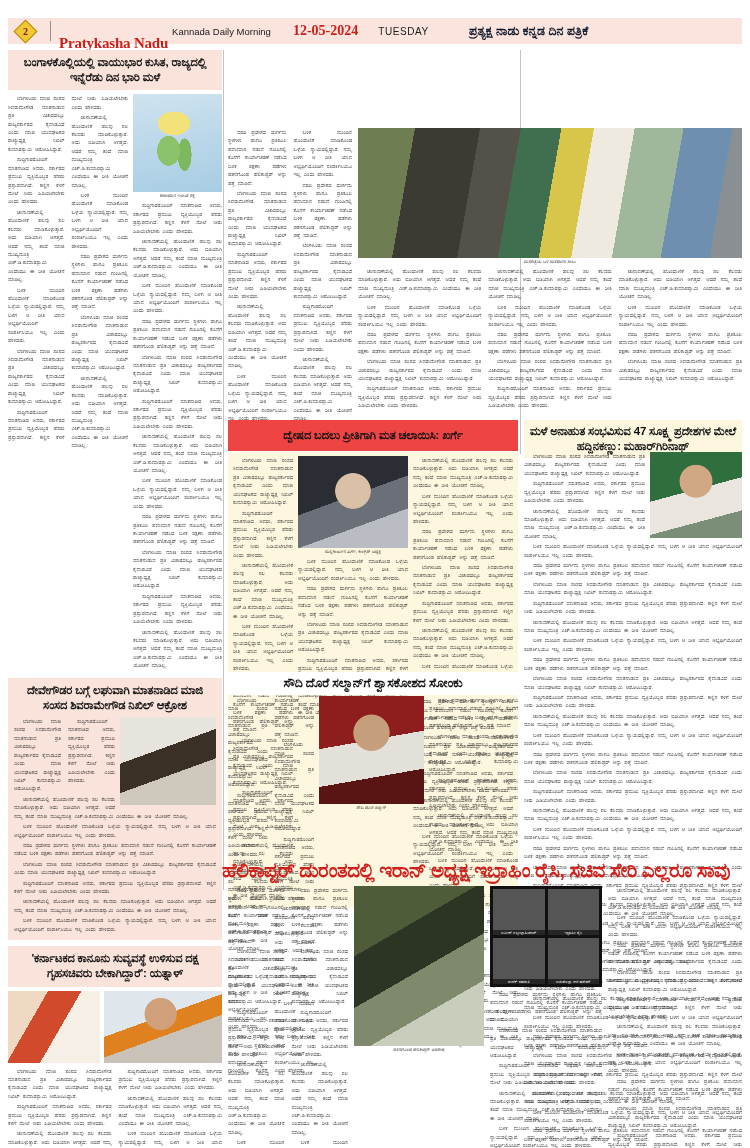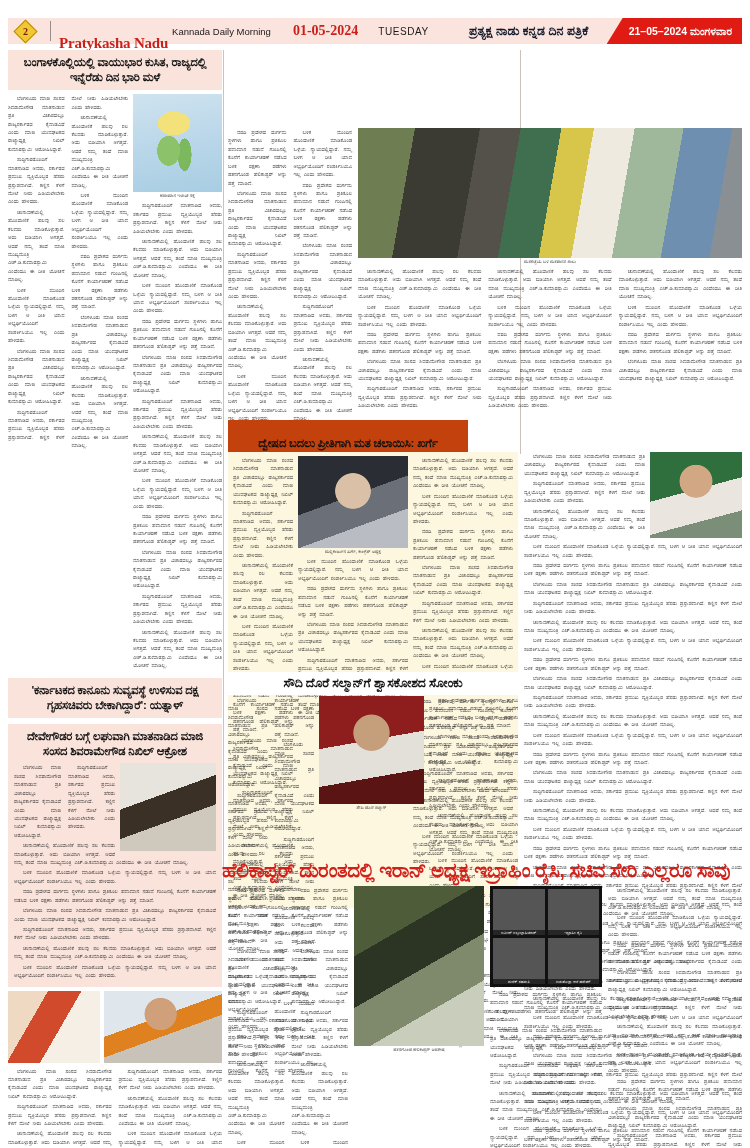--- a/index.html
+++ b/index.html
@@ -119,24 +119,23 @@
 
   <div class="masthead">
     <div class="mh-logo">
       <div class="mh-diamond">
         <span>2</span>
       </div>
     </div>
     <div class="mh-sep"></div>
     <div class="mh-title">Pratykasha Nadu</div>
     <div class="mh-sub">Kannada Daily Morning</div>
-    <div class="mh-date">01-05-2024</div>
+    <div class="mh-date">12-05-2024</div>
     <div class="mh-day">TUESDAY</div>
     <div class="mh-kn">ಪ್ರತ್ಯಕ್ಷ ನಾಡು ಕನ್ನಡ ದಿನ ಪತ್ರಿಕೆ</div>
-    <div class="mh-tail">21–05–2024 ಮಂಗಳವಾರ</div>
   </div>
 
   <div class="vrule" style="left:223px; top:50px; height:840px;"></div>
   <div class="vrule" style="left:520px; top:50px; height:404px;"></div>
 
   <div class="col-left">
 
     <div class="box pink">
       <div class="khead">ಬಂಗಾಳಕೊಲ್ಲಿಯಲ್ಲಿ ವಾಯುಭಾರ ಕುಸಿತ, ರಾಜ್ಯದಲ್ಲಿ ಇನ್ನೆರೆಡು ದಿನ ಭಾರಿ ಮಳೆ</div>
     </div>
@@ -167,24 +166,20 @@
           <p>ಬೆಂಗಳೂರು ಮಾಜಿ ಸಂಸದ ಶಿವರಾಮೇಗೌಡ ಮಾತನಾಡುವ ಪ್ರತಿ ವಿಚಾರದಲ್ಲೂ ರಾಜ್ಯಸರ್ಕಾರದ ಕೈವಾಡವಿದೆ ಎಂದು ಮಾಜಿ ಯುವಘಟಕದ ರಾಜ್ಯಾಧ್ಯಕ್ಷ ನಿಖಿಲ್ ಕುಮಾರಸ್ವಾಮಿ ಆರೋಪಿಸಿದ್ದಾರೆ.</p>
           <p>ಸುದ್ದಿಗಾರರೊಂದಿಗೆ ಮಾತನಾಡಿದ ಅವರು, ಸರ್ಕಾರದ ಪ್ರಮುಖ ವ್ಯಕ್ತಿಯೊಬ್ಬರ ಹೆಸರು ಪ್ರಸ್ತಾಪವಾಗಿದೆ. ಕಣ್ಣಿನ ಕೆಳಗೆ ಮೇಲೆ ನೀರು ಹಿಡಿಯಲೇಬೇಕು ಎಂದು ಹೇಳಿದರು.</p>
           <p>ಚುನಾವಣೆಯಲ್ಲಿ ಹೊಂದಾಣಿಕೆ ಹಲವು ಸಲ ಕೆಲವರು ಮಾಡಿಕೊಳ್ಳುತ್ತಾರೆ. ಅದು ಬಿಡಿಯಾಗಿ ಅಗತ್ತದೆ. ಆದರೆ ನಮ್ಮ ತಂದೆ ಮಾಜಿ ಮುಖ್ಯಮಂತ್ರಿ ಎಚ್.ಡಿ.ಕುಮಾರಸ್ವಾಮಿ ಎಂದೆಂದೂ ಈ ರೀತಿ ಯೋಚನೆ ಮಾಡಿಲ್ಲ.</p>
           <p>ಬಳಿಕ ಮುಂದಿನ ಹೊಂದಾಣಿಕೆ ಮಾಡಿಕೊಂಡ ಒಳ್ಳೆಯ ನ್ಯಾಯದಲ್ಲಿದ್ದಾರೆ. ನಮ್ಮ ಬಳಗ ಆ ರೀತಿ ಯಾವ ಅಭ್ಯರ್ಥಿಯೊಂದಿಗೆ ಸಂಪರ್ಕಿಸಿಯೂ ಇಲ್ಲ ಎಂದು ಹೇಳಿದರು.</p>
           <p>ವರದಿ ಪ್ರದೇಶದ ದುರ್ಗಮ ಸ್ಥಳಗಳು ಹಾಗೂ ಪ್ರತಿಕೂಲ ಹವಾಮಾನ ನಡುವೆ ಗುಂಪಿನಲ್ಲಿ ಕೊನೆಗೆ ಕಾರ್ಯಾಚರಣೆ ನಡೆಸಿದ ಬಳಿಕ ರಕ್ಷಣಾ ಪಡೆಗಳು ಪತನಗೊಂಡ ಹೆಲಿಕಾಪ್ಟರ್ ಅನ್ನು ಪತ್ತೆ ಮಾಡಿವೆ.</p>
           <p>ಬೆಂಗಳೂರು ಮಾಜಿ ಸಂಸದ ಶಿವರಾಮೇಗೌಡ ಮಾತನಾಡುವ ಪ್ರತಿ ವಿಚಾರದಲ್ಲೂ ರಾಜ್ಯಸರ್ಕಾರದ ಕೈವಾಡವಿದೆ ಎಂದು ಮಾಜಿ ಯುವಘಟಕದ ರಾಜ್ಯಾಧ್ಯಕ್ಷ ನಿಖಿಲ್ ಕುಮಾರಸ್ವಾಮಿ ಆರೋಪಿಸಿದ್ದಾರೆ.</p>
           <p>ಸುದ್ದಿಗಾರರೊಂದಿಗೆ ಮಾತನಾಡಿದ ಅವರು, ಸರ್ಕಾರದ ಪ್ರಮುಖ ವ್ಯಕ್ತಿಯೊಬ್ಬರ ಹೆಸರು ಪ್ರಸ್ತಾಪವಾಗಿದೆ. ಕಣ್ಣಿನ ಕೆಳಗೆ ಮೇಲೆ ನೀರು ಹಿಡಿಯಲೇಬೇಕು ಎಂದು ಹೇಳಿದರು.</p>
           <p>ಚುನಾವಣೆಯಲ್ಲಿ ಹೊಂದಾಣಿಕೆ ಹಲವು ಸಲ ಕೆಲವರು ಮಾಡಿಕೊಳ್ಳುತ್ತಾರೆ. ಅದು ಬಿಡಿಯಾಗಿ ಅಗತ್ತದೆ. ಆದರೆ ನಮ್ಮ ತಂದೆ ಮಾಜಿ ಮುಖ್ಯಮಂತ್ರಿ ಎಚ್.ಡಿ.ಕುಮಾರಸ್ವಾಮಿ ಎಂದೆಂದೂ ಈ ರೀತಿ ಯೋಚನೆ ಮಾಡಿಲ್ಲ.</p>
         </div>
       </div>
-    </div>
-
-    <div style="margin-top:6px; background:#fae3db; padding:5px 6px;">
-      <div class="khead">'ಕರ್ನಾಟಕದ ಕಾನೂನು ಸುವ್ಯವಸ್ಥೆ ಉಳಿಸುವ ದಕ್ಷ ಗೃಹಸಚಿವರು ಬೇಕಾಗಿದ್ದಾರೆ': ಯತ್ನಾಳ್</div>
     </div>
 
     <div style="margin-top:6px; background:#fae3db; padding:5px 6px;">
       <div class="khead">ದೇವೇಗೌಡರ ಬಗ್ಗೆ ಲಘುವಾಗಿ ಮಾತನಾಡಿದ ಮಾಜಿ ಸಂಸದ ಶಿವರಾಮೇಗೌಡ ನಿಖಿಲ್ ಆಕ್ರೋಶ</div>
       <div style="margin-top:4px; overflow:hidden;">
         <div class="photo ph-portrait" style="float:right; width:96px; height:88px; margin:0 0 3px 5px;"></div>
         <div class="body-col txt2">
           <p>ಬೆಂಗಳೂರು ಮಾಜಿ ಸಂಸದ ಶಿವರಾಮೇಗೌಡ ಮಾತನಾಡುವ ಪ್ರತಿ ವಿಚಾರದಲ್ಲೂ ರಾಜ್ಯಸರ್ಕಾರದ ಕೈವಾಡವಿದೆ ಎಂದು ಮಾಜಿ ಯುವಘಟಕದ ರಾಜ್ಯಾಧ್ಯಕ್ಷ ನಿಖಿಲ್ ಕುಮಾರಸ್ವಾಮಿ ಆರೋಪಿಸಿದ್ದಾರೆ.</p>
           <p>ಸುದ್ದಿಗಾರರೊಂದಿಗೆ ಮಾತನಾಡಿದ ಅವರು, ಸರ್ಕಾರದ ಪ್ರಮುಖ ವ್ಯಕ್ತಿಯೊಬ್ಬರ ಹೆಸರು ಪ್ರಸ್ತಾಪವಾಗಿದೆ. ಕಣ್ಣಿನ ಕೆಳಗೆ ಮೇಲೆ ನೀರು ಹಿಡಿಯಲೇಬೇಕು ಎಂದು ಹೇಳಿದರು.</p>
         </div>
@@ -192,20 +187,24 @@
           <p>ಚುನಾವಣೆಯಲ್ಲಿ ಹೊಂದಾಣಿಕೆ ಹಲವು ಸಲ ಕೆಲವರು ಮಾಡಿಕೊಳ್ಳುತ್ತಾರೆ. ಅದು ಬಿಡಿಯಾಗಿ ಅಗತ್ತದೆ. ಆದರೆ ನಮ್ಮ ತಂದೆ ಮಾಜಿ ಮುಖ್ಯಮಂತ್ರಿ ಎಚ್.ಡಿ.ಕುಮಾರಸ್ವಾಮಿ ಎಂದೆಂದೂ ಈ ರೀತಿ ಯೋಚನೆ ಮಾಡಿಲ್ಲ.</p>
           <p>ಬಳಿಕ ಮುಂದಿನ ಹೊಂದಾಣಿಕೆ ಮಾಡಿಕೊಂಡ ಒಳ್ಳೆಯ ನ್ಯಾಯದಲ್ಲಿದ್ದಾರೆ. ನಮ್ಮ ಬಳಗ ಆ ರೀತಿ ಯಾವ ಅಭ್ಯರ್ಥಿಯೊಂದಿಗೆ ಸಂಪರ್ಕಿಸಿಯೂ ಇಲ್ಲ ಎಂದು ಹೇಳಿದರು.</p>
           <p>ವರದಿ ಪ್ರದೇಶದ ದುರ್ಗಮ ಸ್ಥಳಗಳು ಹಾಗೂ ಪ್ರತಿಕೂಲ ಹವಾಮಾನ ನಡುವೆ ಗುಂಪಿನಲ್ಲಿ ಕೊನೆಗೆ ಕಾರ್ಯಾಚರಣೆ ನಡೆಸಿದ ಬಳಿಕ ರಕ್ಷಣಾ ಪಡೆಗಳು ಪತನಗೊಂಡ ಹೆಲಿಕಾಪ್ಟರ್ ಅನ್ನು ಪತ್ತೆ ಮಾಡಿವೆ.</p>
           <p>ಬೆಂಗಳೂರು ಮಾಜಿ ಸಂಸದ ಶಿವರಾಮೇಗೌಡ ಮಾತನಾಡುವ ಪ್ರತಿ ವಿಚಾರದಲ್ಲೂ ರಾಜ್ಯಸರ್ಕಾರದ ಕೈವಾಡವಿದೆ ಎಂದು ಮಾಜಿ ಯುವಘಟಕದ ರಾಜ್ಯಾಧ್ಯಕ್ಷ ನಿಖಿಲ್ ಕುಮಾರಸ್ವಾಮಿ ಆರೋಪಿಸಿದ್ದಾರೆ.</p>
           <p>ಸುದ್ದಿಗಾರರೊಂದಿಗೆ ಮಾತನಾಡಿದ ಅವರು, ಸರ್ಕಾರದ ಪ್ರಮುಖ ವ್ಯಕ್ತಿಯೊಬ್ಬರ ಹೆಸರು ಪ್ರಸ್ತಾಪವಾಗಿದೆ. ಕಣ್ಣಿನ ಕೆಳಗೆ ಮೇಲೆ ನೀರು ಹಿಡಿಯಲೇಬೇಕು ಎಂದು ಹೇಳಿದರು.</p>
           <p>ಚುನಾವಣೆಯಲ್ಲಿ ಹೊಂದಾಣಿಕೆ ಹಲವು ಸಲ ಕೆಲವರು ಮಾಡಿಕೊಳ್ಳುತ್ತಾರೆ. ಅದು ಬಿಡಿಯಾಗಿ ಅಗತ್ತದೆ. ಆದರೆ ನಮ್ಮ ತಂದೆ ಮಾಜಿ ಮುಖ್ಯಮಂತ್ರಿ ಎಚ್.ಡಿ.ಕುಮಾರಸ್ವಾಮಿ ಎಂದೆಂದೂ ಈ ರೀತಿ ಯೋಚನೆ ಮಾಡಿಲ್ಲ.</p>
           <p>ಬಳಿಕ ಮುಂದಿನ ಹೊಂದಾಣಿಕೆ ಮಾಡಿಕೊಂಡ ಒಳ್ಳೆಯ ನ್ಯಾಯದಲ್ಲಿದ್ದಾರೆ. ನಮ್ಮ ಬಳಗ ಆ ರೀತಿ ಯಾವ ಅಭ್ಯರ್ಥಿಯೊಂದಿಗೆ ಸಂಪರ್ಕಿಸಿಯೂ ಇಲ್ಲ ಎಂದು ಹೇಳಿದರು.</p>
         </div>
       </div>
     </div>
+
+    <div style="margin-top:6px; background:#fae3db; padding:5px 6px;">
+      <div class="khead">'ಕರ್ನಾಟಕದ ಕಾನೂನು ಸುವ್ಯವಸ್ಥೆ ಉಳಿಸುವ ದಕ್ಷ ಗೃಹಸಚಿವರು ಬೇಕಾಗಿದ್ದಾರೆ': ಯತ್ನಾಳ್</div>
+    </div>
     <div style="display:flex; gap:4px; margin-top:4px;">
       <div class="photo ph-ad" style="flex:0 0 92px; height:72px;"></div>
       <div class="photo ph-yatnal" style="flex:1 1 auto; height:72px;"></div>
     </div>
     <div class="body-col txt2" style="margin-top:4px;">
       <p>ಬೆಂಗಳೂರು ಮಾಜಿ ಸಂಸದ ಶಿವರಾಮೇಗೌಡ ಮಾತನಾಡುವ ಪ್ರತಿ ವಿಚಾರದಲ್ಲೂ ರಾಜ್ಯಸರ್ಕಾರದ ಕೈವಾಡವಿದೆ ಎಂದು ಮಾಜಿ ಯುವಘಟಕದ ರಾಜ್ಯಾಧ್ಯಕ್ಷ ನಿಖಿಲ್ ಕುಮಾರಸ್ವಾಮಿ ಆರೋಪಿಸಿದ್ದಾರೆ.</p>
       <p>ಸುದ್ದಿಗಾರರೊಂದಿಗೆ ಮಾತನಾಡಿದ ಅವರು, ಸರ್ಕಾರದ ಪ್ರಮುಖ ವ್ಯಕ್ತಿಯೊಬ್ಬರ ಹೆಸರು ಪ್ರಸ್ತಾಪವಾಗಿದೆ. ಕಣ್ಣಿನ ಕೆಳಗೆ ಮೇಲೆ ನೀರು ಹಿಡಿಯಲೇಬೇಕು ಎಂದು ಹೇಳಿದರು.</p>
       <p>ಚುನಾವಣೆಯಲ್ಲಿ ಹೊಂದಾಣಿಕೆ ಹಲವು ಸಲ ಕೆಲವರು ಮಾಡಿಕೊಳ್ಳುತ್ತಾರೆ. ಅದು ಬಿಡಿಯಾಗಿ ಅಗತ್ತದೆ. ಆದರೆ ನಮ್ಮ ತಂದೆ ಮಾಜಿ ಮುಖ್ಯಮಂತ್ರಿ ಎಚ್.ಡಿ.ಕುಮಾರಸ್ವಾಮಿ ಎಂದೆಂದೂ ಈ ರೀತಿ ಯೋಚನೆ ಮಾಡಿಲ್ಲ.</p>
 
       <p>ಸುದ್ದಿಗಾರರೊಂದಿಗೆ ಮಾತನಾಡಿದ ಅವರು, ಸರ್ಕಾರದ ಪ್ರಮುಖ ವ್ಯಕ್ತಿಯೊಬ್ಬರ ಹೆಸರು ಪ್ರಸ್ತಾಪವಾಗಿದೆ. ಕಣ್ಣಿನ ಕೆಳಗೆ ಮೇಲೆ ನೀರು ಹಿಡಿಯಲೇಬೇಕು ಎಂದು ಹೇಳಿದರು.</p>
@@ -256,21 +255,21 @@
           <p>ಸುದ್ದಿಗಾರರೊಂದಿಗೆ ಮಾತನಾಡಿದ ಅವರು, ಸರ್ಕಾರದ ಪ್ರಮುಖ ವ್ಯಕ್ತಿಯೊಬ್ಬರ ಹೆಸರು ಪ್ರಸ್ತಾಪವಾಗಿದೆ. ಕಣ್ಣಿನ ಕೆಳಗೆ ಮೇಲೆ ನೀರು ಹಿಡಿಯಲೇಬೇಕು ಎಂದು ಹೇಳಿದರು.</p>
           <p>ಚುನಾವಣೆಯಲ್ಲಿ ಹೊಂದಾಣಿಕೆ ಹಲವು ಸಲ ಕೆಲವರು ಮಾಡಿಕೊಳ್ಳುತ್ತಾರೆ. ಅದು ಬಿಡಿಯಾಗಿ ಅಗತ್ತದೆ. ಆದರೆ ನಮ್ಮ ತಂದೆ ಮಾಜಿ ಮುಖ್ಯಮಂತ್ರಿ ಎಚ್.ಡಿ.ಕುಮಾರಸ್ವಾಮಿ ಎಂದೆಂದೂ ಈ ರೀತಿ ಯೋಚನೆ ಮಾಡಿಲ್ಲ.</p>
           <p>ಬಳಿಕ ಮುಂದಿನ ಹೊಂದಾಣಿಕೆ ಮಾಡಿಕೊಂಡ ಒಳ್ಳೆಯ ನ್ಯಾಯದಲ್ಲಿದ್ದಾರೆ. ನಮ್ಮ ಬಳಗ ಆ ರೀತಿ ಯಾವ ಅಭ್ಯರ್ಥಿಯೊಂದಿಗೆ ಸಂಪರ್ಕಿಸಿಯೂ ಇಲ್ಲ ಎಂದು ಹೇಳಿದರು.</p>
           <p>ವರದಿ ಪ್ರದೇಶದ ದುರ್ಗಮ ಸ್ಥಳಗಳು ಹಾಗೂ ಪ್ರತಿಕೂಲ ಹವಾಮಾನ ನಡುವೆ ಗುಂಪಿನಲ್ಲಿ ಕೊನೆಗೆ ಕಾರ್ಯಾಚರಣೆ ನಡೆಸಿದ ಬಳಿಕ ರಕ್ಷಣಾ ಪಡೆಗಳು ಪತನಗೊಂಡ ಹೆಲಿಕಾಪ್ಟರ್ ಅನ್ನು ಪತ್ತೆ ಮಾಡಿವೆ.</p>
           <p>ಬೆಂಗಳೂರು ಮಾಜಿ ಸಂಸದ ಶಿವರಾಮೇಗೌಡ ಮಾತನಾಡುವ ಪ್ರತಿ ವಿಚಾರದಲ್ಲೂ ರಾಜ್ಯಸರ್ಕಾರದ ಕೈವಾಡವಿದೆ ಎಂದು ಮಾಜಿ ಯುವಘಟಕದ ರಾಜ್ಯಾಧ್ಯಕ್ಷ ನಿಖಿಲ್ ಕುಮಾರಸ್ವಾಮಿ ಆರೋಪಿಸಿದ್ದಾರೆ.</p>
         </div>
       </div>
     </div>
   </div>
 
-  <div style="position:absolute; left:228px; top:420px; width:240px; background:#c2410c; padding:16px 5px;">
+  <div style="position:absolute; left:228px; top:420px; width:290px; background:#ef4444; padding:8px 5px;">
     <div class="khead">ದ್ವೇಷದ ಬದಲು ಪ್ರೀತಿಗಾಗಿ ಮತ ಚಲಾಯಿಸಿ: ಖರ್ಗೆ</div>
   </div>
   <div style="position:absolute; left:228px; top:452px; width:290px; background:#fdf7df; padding:4px 5px 6px;">
     <div style="display:flex; gap:5px;">
       <div style="flex:0 0 60px;">
         <div class="body-col">
           <p>ಬೆಂಗಳೂರು ಮಾಜಿ ಸಂಸದ ಶಿವರಾಮೇಗೌಡ ಮಾತನಾಡುವ ಪ್ರತಿ ವಿಚಾರದಲ್ಲೂ ರಾಜ್ಯಸರ್ಕಾರದ ಕೈವಾಡವಿದೆ ಎಂದು ಮಾಜಿ ಯುವಘಟಕದ ರಾಜ್ಯಾಧ್ಯಕ್ಷ ನಿಖಿಲ್ ಕುಮಾರಸ್ವಾಮಿ ಆರೋಪಿಸಿದ್ದಾರೆ.</p>
           <p>ಸುದ್ದಿಗಾರರೊಂದಿಗೆ ಮಾತನಾಡಿದ ಅವರು, ಸರ್ಕಾರದ ಪ್ರಮುಖ ವ್ಯಕ್ತಿಯೊಬ್ಬರ ಹೆಸರು ಪ್ರಸ್ತಾಪವಾಗಿದೆ. ಕಣ್ಣಿನ ಕೆಳಗೆ ಮೇಲೆ ನೀರು ಹಿಡಿಯಲೇಬೇಕು ಎಂದು ಹೇಳಿದರು.</p>
           <p>ಚುನಾವಣೆಯಲ್ಲಿ ಹೊಂದಾಣಿಕೆ ಹಲವು ಸಲ ಕೆಲವರು ಮಾಡಿಕೊಳ್ಳುತ್ತಾರೆ. ಅದು ಬಿಡಿಯಾಗಿ ಅಗತ್ತದೆ. ಆದರೆ ನಮ್ಮ ತಂದೆ ಮಾಜಿ ಮುಖ್ಯಮಂತ್ರಿ ಎಚ್.ಡಿ.ಕುಮಾರಸ್ವಾಮಿ ಎಂದೆಂದೂ ಈ ರೀತಿ ಯೋಚನೆ ಮಾಡಿಲ್ಲ.</p>
           <p>ಬಳಿಕ ಮುಂದಿನ ಹೊಂದಾಣಿಕೆ ಮಾಡಿಕೊಂಡ ಒಳ್ಳೆಯ ನ್ಯಾಯದಲ್ಲಿದ್ದಾರೆ. ನಮ್ಮ ಬಳಗ ಆ ರೀತಿ ಯಾವ ಅಭ್ಯರ್ಥಿಯೊಂದಿಗೆ ಸಂಪರ್ಕಿಸಿಯೂ ಇಲ್ಲ ಎಂದು ಹೇಳಿದರು.</p>
@@ -341,20 +340,23 @@
           <p>ಬಳಿಕ ಮುಂದಿನ ಹೊಂದಾಣಿಕೆ ಮಾಡಿಕೊಂಡ ಒಳ್ಳೆಯ ನ್ಯಾಯದಲ್ಲಿದ್ದಾರೆ. ನಮ್ಮ ಬಳಗ ಆ ರೀತಿ ಯಾವ ಅಭ್ಯರ್ಥಿಯೊಂದಿಗೆ ಸಂಪರ್ಕಿಸಿಯೂ ಇಲ್ಲ ಎಂದು ಹೇಳಿದರು.</p>
           <p>ವರದಿ ಪ್ರದೇಶದ ದುರ್ಗಮ ಸ್ಥಳಗಳು ಹಾಗೂ ಪ್ರತಿಕೂಲ ಹವಾಮಾನ ನಡುವೆ ಗುಂಪಿನಲ್ಲಿ ಕೊನೆಗೆ ಕಾರ್ಯಾಚರಣೆ ನಡೆಸಿದ ಬಳಿಕ ರಕ್ಷಣಾ ಪಡೆಗಳು ಪತನಗೊಂಡ ಹೆಲಿಕಾಪ್ಟರ್ ಅನ್ನು ಪತ್ತೆ ಮಾಡಿವೆ.</p>
           <p>ಬೆಂಗಳೂರು ಮಾಜಿ ಸಂಸದ ಶಿವರಾಮೇಗೌಡ ಮಾತನಾಡುವ ಪ್ರತಿ ವಿಚಾರದಲ್ಲೂ ರಾಜ್ಯಸರ್ಕಾರದ ಕೈವಾಡವಿದೆ ಎಂದು ಮಾಜಿ ಯುವಘಟಕದ ರಾಜ್ಯಾಧ್ಯಕ್ಷ ನಿಖಿಲ್ ಕುಮಾರಸ್ವಾಮಿ ಆರೋಪಿಸಿದ್ದಾರೆ.</p>
           <p>ಸುದ್ದಿಗಾರರೊಂದಿಗೆ ಮಾತನಾಡಿದ ಅವರು, ಸರ್ಕಾರದ ಪ್ರಮುಖ ವ್ಯಕ್ತಿಯೊಬ್ಬರ ಹೆಸರು ಪ್ರಸ್ತಾಪವಾಗಿದೆ. ಕಣ್ಣಿನ ಕೆಳಗೆ ಮೇಲೆ ನೀರು ಹಿಡಿಯಲೇಬೇಕು ಎಂದು ಹೇಳಿದರು.</p>
           <p>ಚುನಾವಣೆಯಲ್ಲಿ ಹೊಂದಾಣಿಕೆ ಹಲವು ಸಲ ಕೆಲವರು ಮಾಡಿಕೊಳ್ಳುತ್ತಾರೆ. ಅದು ಬಿಡಿಯಾಗಿ ಅಗತ್ತದೆ. ಆದರೆ ನಮ್ಮ ತಂದೆ ಮಾಜಿ ಮುಖ್ಯಮಂತ್ರಿ ಎಚ್.ಡಿ.ಕುಮಾರಸ್ವಾಮಿ ಎಂದೆಂದೂ ಈ ರೀತಿ ಯೋಚನೆ ಮಾಡಿಲ್ಲ.</p>
         </div>
       </div>
     </div>
   </div>
 
+  <div style="position:absolute; left:524px; top:420px; width:218px; background:#fdf7df; padding:4px 5px;">
+    <div class="khead">ಮಳೆ ಅನಾಹುತ ಸಂಭವಿಸುವ 47 ಸೂಕ್ಷ್ಮ ಪ್ರದೇಶಗಳ ಮೇಲೆ ಹದ್ದಿನಕಣ್ಣು: ಮಹಾರ್‌ಗಿರಿನಾಥ್</div>
+  </div>
   <div style="position:absolute; left:524px; top:452px; width:218px;">
     <div style="overflow:hidden;">
       <div class="photo ph-mm" style="float:right; width:92px; height:86px; margin:0 0 3px 5px;"></div>
       <div class="body-col">
         <p>ಬೆಂಗಳೂರು ಮಾಜಿ ಸಂಸದ ಶಿವರಾಮೇಗೌಡ ಮಾತನಾಡುವ ಪ್ರತಿ ವಿಚಾರದಲ್ಲೂ ರಾಜ್ಯಸರ್ಕಾರದ ಕೈವಾಡವಿದೆ ಎಂದು ಮಾಜಿ ಯುವಘಟಕದ ರಾಜ್ಯಾಧ್ಯಕ್ಷ ನಿಖಿಲ್ ಕುಮಾರಸ್ವಾಮಿ ಆರೋಪಿಸಿದ್ದಾರೆ.</p>
         <p>ಸುದ್ದಿಗಾರರೊಂದಿಗೆ ಮಾತನಾಡಿದ ಅವರು, ಸರ್ಕಾರದ ಪ್ರಮುಖ ವ್ಯಕ್ತಿಯೊಬ್ಬರ ಹೆಸರು ಪ್ರಸ್ತಾಪವಾಗಿದೆ. ಕಣ್ಣಿನ ಕೆಳಗೆ ಮೇಲೆ ನೀರು ಹಿಡಿಯಲೇಬೇಕು ಎಂದು ಹೇಳಿದರು.</p>
         <p>ಚುನಾವಣೆಯಲ್ಲಿ ಹೊಂದಾಣಿಕೆ ಹಲವು ಸಲ ಕೆಲವರು ಮಾಡಿಕೊಳ್ಳುತ್ತಾರೆ. ಅದು ಬಿಡಿಯಾಗಿ ಅಗತ್ತದೆ. ಆದರೆ ನಮ್ಮ ತಂದೆ ಮಾಜಿ ಮುಖ್ಯಮಂತ್ರಿ ಎಚ್.ಡಿ.ಕುಮಾರಸ್ವಾಮಿ ಎಂದೆಂದೂ ಈ ರೀತಿ ಯೋಚನೆ ಮಾಡಿಲ್ಲ.</p>
       </div>
       <div class="body-col" style="margin-top:2px;">
         <p>ಬಳಿಕ ಮುಂದಿನ ಹೊಂದಾಣಿಕೆ ಮಾಡಿಕೊಂಡ ಒಳ್ಳೆಯ ನ್ಯಾಯದಲ್ಲಿದ್ದಾರೆ. ನಮ್ಮ ಬಳಗ ಆ ರೀತಿ ಯಾವ ಅಭ್ಯರ್ಥಿಯೊಂದಿಗೆ ಸಂಪರ್ಕಿಸಿಯೂ ಇಲ್ಲ ಎಂದು ಹೇಳಿದರು.</p>

